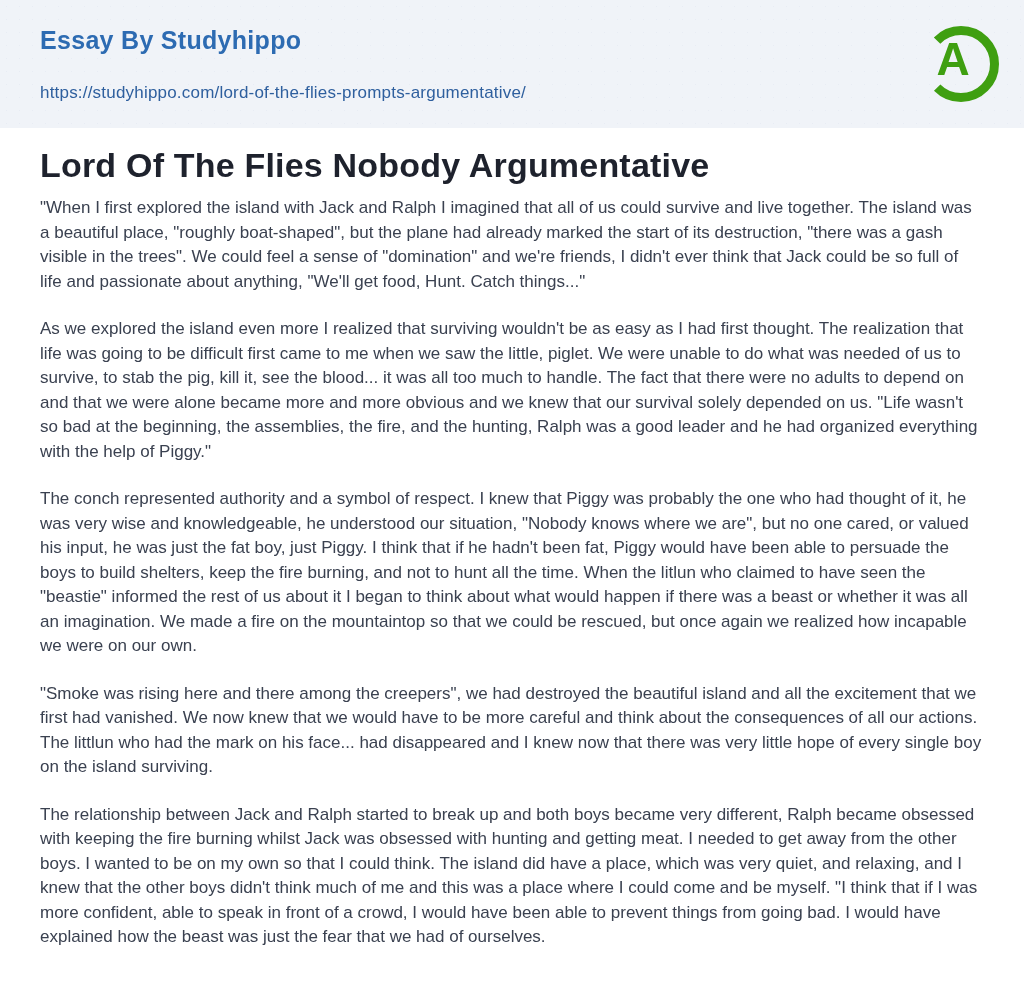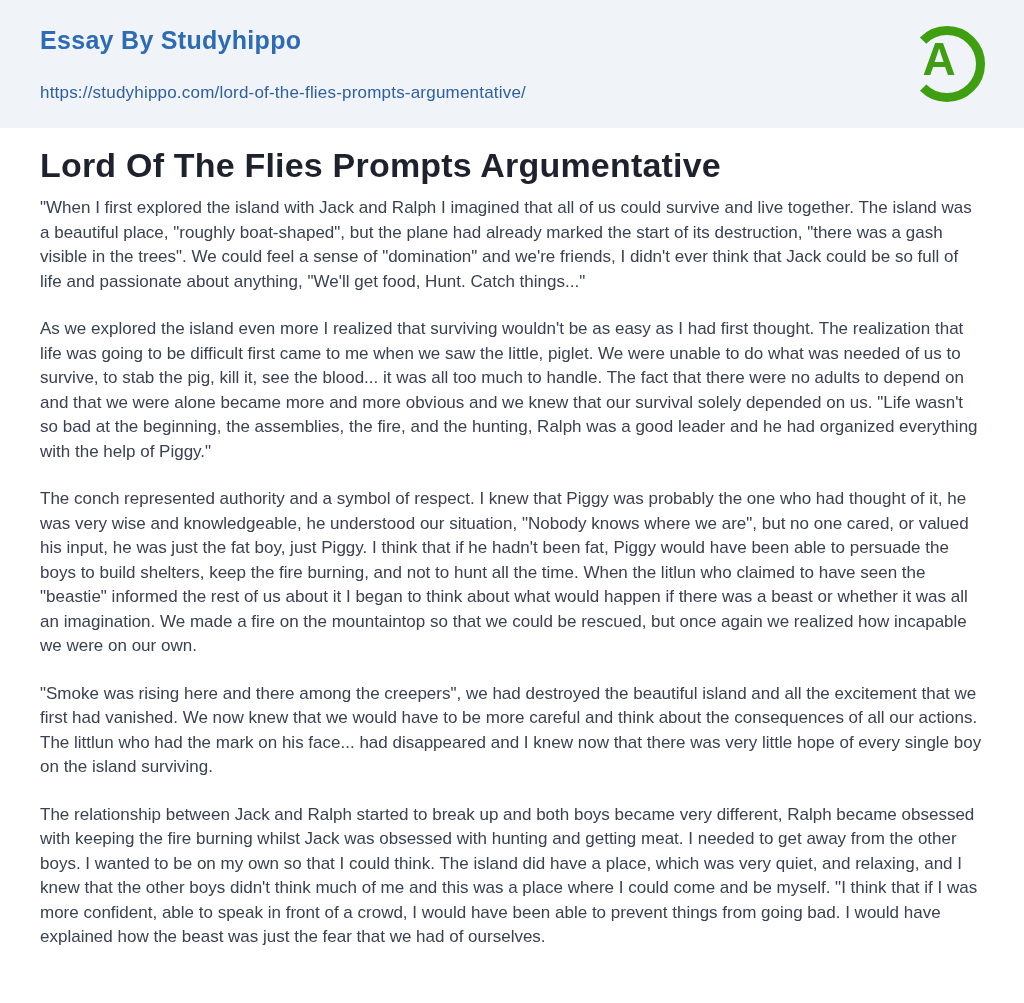--- a/index.html
+++ b/index.html
@@ -14,21 +14,21 @@
   .header-band {
     box-sizing: border-box;
     width: 1024px;
     height: 128px;
     background-color: var(--header_bg, #f0f3f8);
     background-image: radial-gradient(circle, #e8ecf4 0.9px, transparent 0.9px);
     background-size: 13px 13px;
     display: flex;
     justify-content: space-between;
     align-items: center;
-    padding: 0 38px 0 40px;
+    padding: 0 24px 0 40px;
   }
   .header-text-block {
     display: flex;
     flex-direction: column;
   }
   .site-label {
     color: var(--brand_blue, #2d6bb2);
     font-size: 25px;
     font-weight: 700;
     letter-spacing: 0.3px;
@@ -87,21 +87,21 @@
     <div class="site-label">Essay By Studyhippo</div>
     <a class="page-url">https://studyhippo.com/lord-of-the-flies-prompts-argumentative/</a>
   </div>
   <svg class="logo-wrap" viewBox="0 0 78 78">
     <circle class="logo-ring" cx="39" cy="39" r="33.5" stroke-dasharray="79 52 80"></circle>
     <text class="logo-letter" x="31" y="50" text-anchor="middle">A</text>
   </svg>
 </header>
 
 <main class="main-content">
-  <h1 class="article-title">Lord Of The Flies Prompts Argumentative</h1>
+  <h1 class="article-title">Lord Of The Flies Nobody Argumentative</h1>
   <div class="essay-body">
       <p>"When I first explored the island with Jack and Ralph I imagined that all of us could survive and live together. The island was a beautiful place, "roughly boat-shaped", but the plane had already marked the start of its destruction, "there was a gash visible in the trees". We could feel a sense of "domination" and we're friends, I didn't ever think that Jack could be so full of life and passionate about anything, "We'll get food, Hunt. Catch things..."</p>
       <p>As we explored the island even more I realized that surviving wouldn't be as easy as I had first thought. The realization that life was going to be difficult first came to me when we saw the little, piglet. We were unable to do what was needed of us to survive, to stab the pig, kill it, see the blood... it was all too much to handle. The fact that there were no adults to depend on and that we were alone became more and more obvious and we knew that our survival solely depended on us. "Life wasn't so bad at the beginning, the assemblies, the fire, and the hunting, Ralph was a good leader and he had organized everything with the help of Piggy."</p>
       <p>The conch represented authority and a symbol of respect. I knew that Piggy was probably the one who had thought of it, he was very wise and knowledgeable, he understood our situation, "Nobody knows where we are", but no one cared, or valued his input, he was just the fat boy, just Piggy. I think that if he hadn't been fat, Piggy would have been able to persuade the boys to build shelters, keep the fire burning, and not to hunt all the time. When the litlun who claimed to have seen the "beastie" informed the rest of us about it I began to think about what would happen if there was a beast or whether it was all an imagination. We made a fire on the mountaintop so that we could be rescued, but once again we realized how incapable we were on our own.</p>
       <p>"Smoke was rising here and there among the creepers", we had destroyed the beautiful island and all the excitement that we first had vanished. We now knew that we would have to be more careful and think about the consequences of all our actions. The littlun who had the mark on his face... had disappeared and I knew now that there was very little hope of every single boy on the island surviving.</p>
       <p>The relationship between Jack and Ralph started to break up and both boys became very different, Ralph became obsessed with keeping the fire burning whilst Jack was obsessed with hunting and getting meat. I needed to get away from the other boys. I wanted to be on my own so that I could think. The island did have a place, which was very quiet, and relaxing, and I knew that the other boys didn't think much of me and this was a place where I could come and be myself. "I think that if I was more confident, able to speak in front of a crowd, I would have been able to prevent things from going bad. I would have explained how the beast was just the fear that we had of ourselves.</p>
     </div>
 </main>
 
 </body></html>

